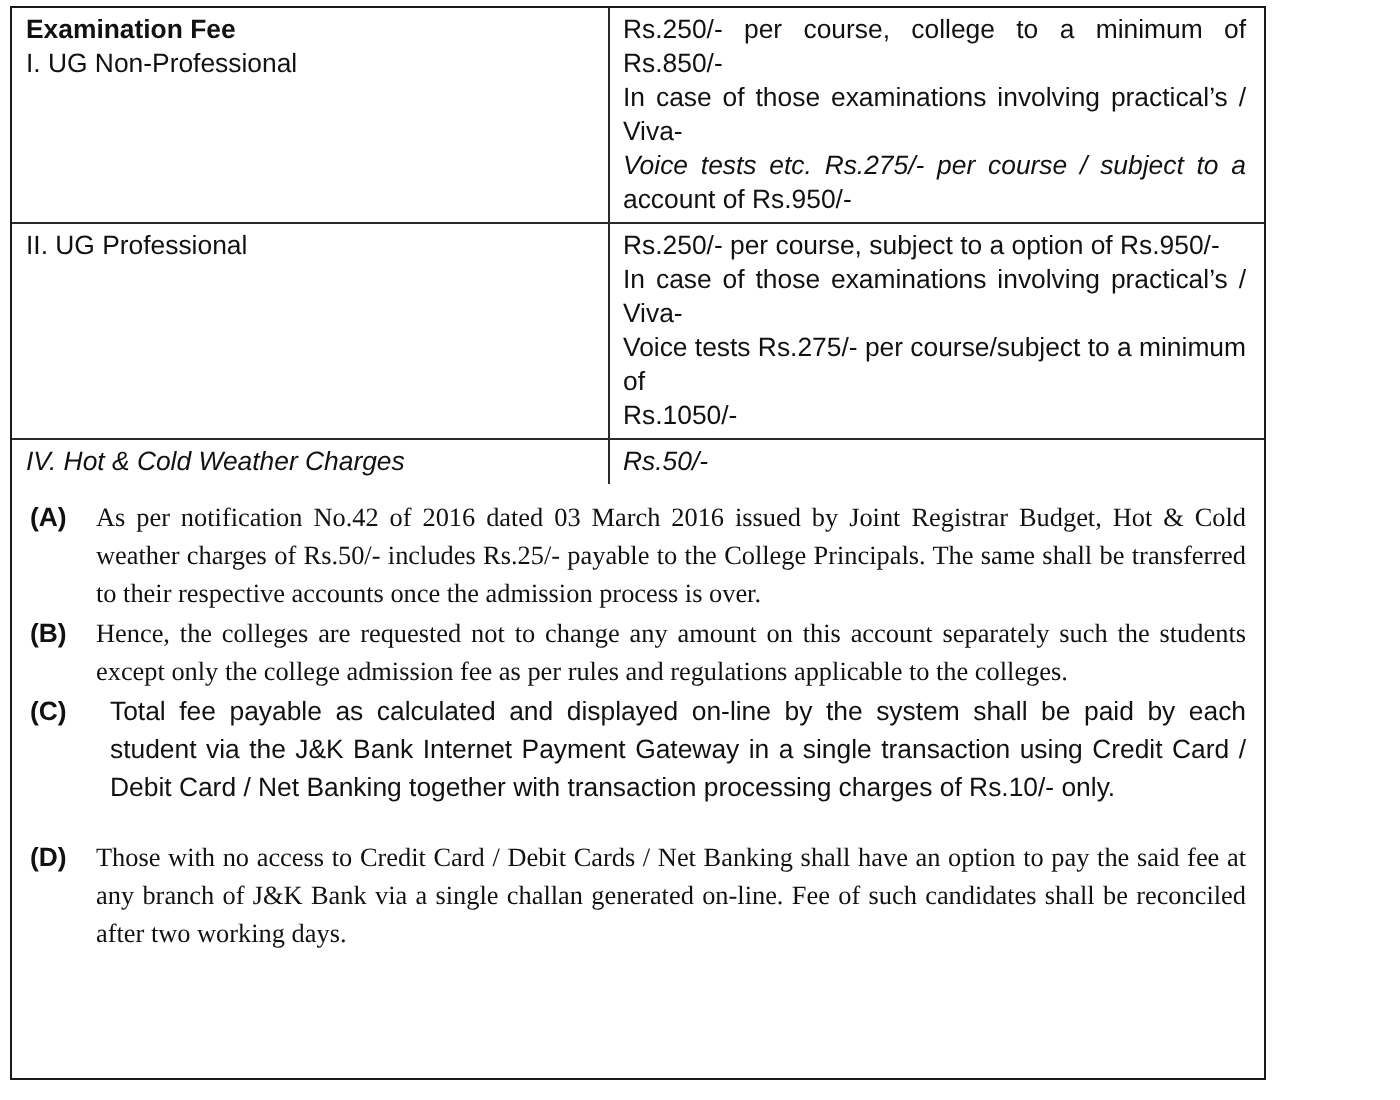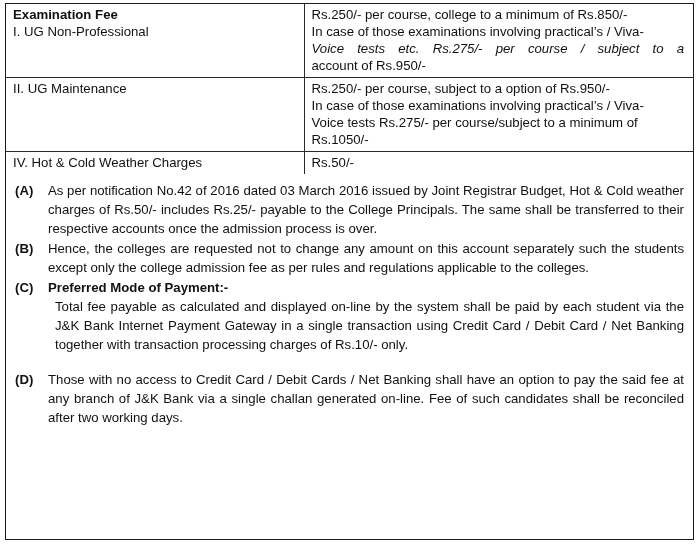--- a/index.html
+++ b/index.html
@@ -13,21 +13,21 @@
     overflow: hidden;
     font-family: "Liberation Sans", sans-serif;
     color: #111111;
     -webkit-font-smoothing: antialiased;
   }
 
   #doc {
     position: absolute;
     left: 5px;
     top: 3px;
-    width: 689px;
+    width: 628px;
     height: 537px;
     box-sizing: border-box;
     border: 1.6px solid #1a1a1a;
     background: #ffffff;
   }
 
   
   table.fee-table {
     width: 100%;
     border-collapse: collapse;
@@ -46,21 +46,21 @@
   table.fee-table td.left-cell {
     border-left: none;
   }
   table.fee-table td.right-cell {
     border-right: none;
     text-align: justify;
     text-justify: inter-word;
     padding-right: 9px;
   }
   table.fee-table tr.first-row td { border-top: none; }
-  table.fee-table tr.last-row td  { border-bottom: none; }
+  table.fee-table tr.last-row td  { border-bottom: none; font-style: italic; }
 
   .fee-head {
     font-weight: bold;
     display: block;
   }
   .fee-sub { display: block; }
   .just-row {
     text-align: justify;
     text-justify: inter-word;
     text-align-last: left;
@@ -89,21 +89,21 @@
     text-justify: inter-word;
     margin-bottom: 1px;
   }
   .note .lbl {
     position: absolute;
     left: 0;
     top: 0;
     font-weight: bold;
     width: 30px;
   }
-  .note .body { display: block; }
+  .note .body { display: block; font-family: Liberation Serif, serif; }
   .note-c-title {
     font-weight: bold;
     display: block;
   }
   .note-c-body {
     display: block;
     padding-left: 7px;
     text-align: justify;
     text-justify: inter-word;
   }
@@ -129,21 +129,21 @@
         <td class="right-cell">
           <span class="rc-line">Rs.250/- per course, college to a minimum of Rs.850/-</span>
           <span class="rc-line">In case of those examinations involving practical’s / Viva-</span>
           <span class="rc-line j">Voice tests etc. Rs.275/- per course / subject to a</span>
           <span class="rc-line">account of Rs.950/-</span>
         </td>
       </tr>
 
       <tr>
         <td class="left-cell">
-          <span class="fee-sub">II. UG Maintenance</span>
+          <span class="fee-sub">II. UG Professional</span>
           <span class="pad-r2"></span>
         </td>
         <td class="right-cell">
           <span class="rc-line">Rs.250/- per course, subject to a option of Rs.950/-</span>
           <span class="rc-line">In case of those examinations involving practical’s / Viva-</span>
           <span class="rc-line">Voice tests Rs.275/- per course/subject to a minimum of</span>
           <span class="rc-line">Rs.1050/-</span>
         </td>
       </tr>
 
@@ -166,21 +166,20 @@
       <span class="body">As per notification No.42 of 2016 dated 03 March 2016 issued by Joint Registrar Budget, Hot &amp; Cold weather charges of Rs.50/- includes Rs.25/- payable to the College Principals. The same shall be transferred to their respective accounts once the admission process is over.</span>
     </div>
 
     <div class="note">
       <span class="lbl">(B)</span>
       <span class="body">Hence, the colleges are requested not to change any amount on this account separately such the students except only the college admission fee as per rules and regulations applicable to the colleges.</span>
     </div>
 
     <div class="note">
       <span class="lbl">(C)</span>
-      <span class="note-c-title">Preferred Mode of Payment:-</span>
       <span class="note-c-body">Total fee payable as calculated and displayed on-line by the system shall be paid by each student via the J&amp;K Bank Internet Payment Gateway in a single transaction using Credit Card / Debit Card / Net Banking together with transaction processing charges of Rs.10/- only.</span>
     </div>
 
     <div class="gap-d"></div>
 
     <div class="note">
       <span class="lbl">(D)</span>
       <span class="body">Those with no access to Credit Card / Debit Cards / Net Banking shall have an option to pay the said fee at any branch of J&amp;K Bank via a single challan generated on-line. Fee of such candidates shall be reconciled after two working days.</span>
     </div>
 

